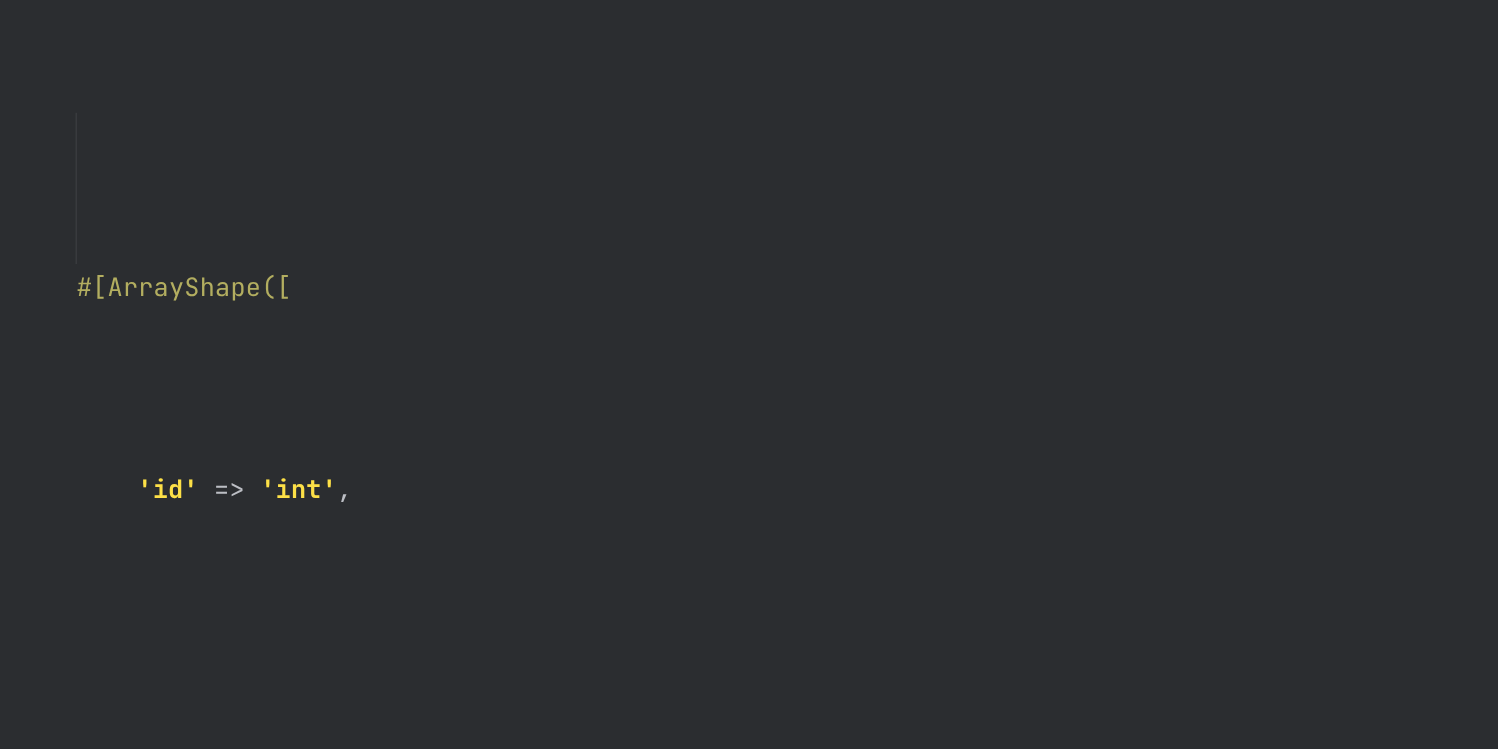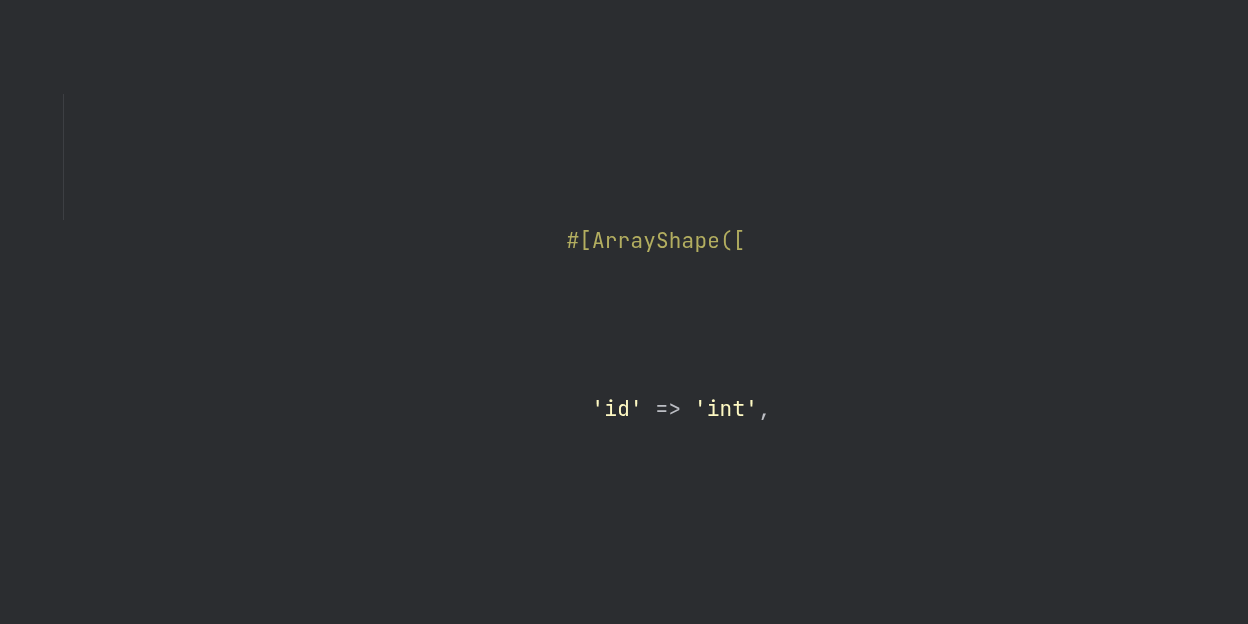--- a/index.html
+++ b/index.html
@@ -16,33 +16,32 @@
       color: #bcbec4;
       position: relative;
       padding-top: 52px;
       white-space: pre;
       letter-spacing: 0.2px;
     }
     .line {
       position: relative;
       padding-left: 64px;
       height: 42px;
-      text-align: center;
     }
     .indent-guide {
       position: absolute;
       left: 63px;
       top: 94px;
       height: 126px;
       border-left: 1px solid #3d3f43;
       pointer-events: none;
     }
     .indent2 { display:inline-block; width: calc(4ch); }
     .olive { color: #b3ae60; }
-    .str { color: #fef9c3; }
+    .str { color: #fde047; font-weight: bold; }
     .punct { color: #bcbec4; }
     .op { color: #bcbec4; }
   </style>
 </head>
 <body>
 
 <div class="editor">
   <div class="indent-guide"></div>
 
   <div class="line"><span class="olive">#[</span><span class="olive">ArrayShape</span><span class="olive">([</span></div>

